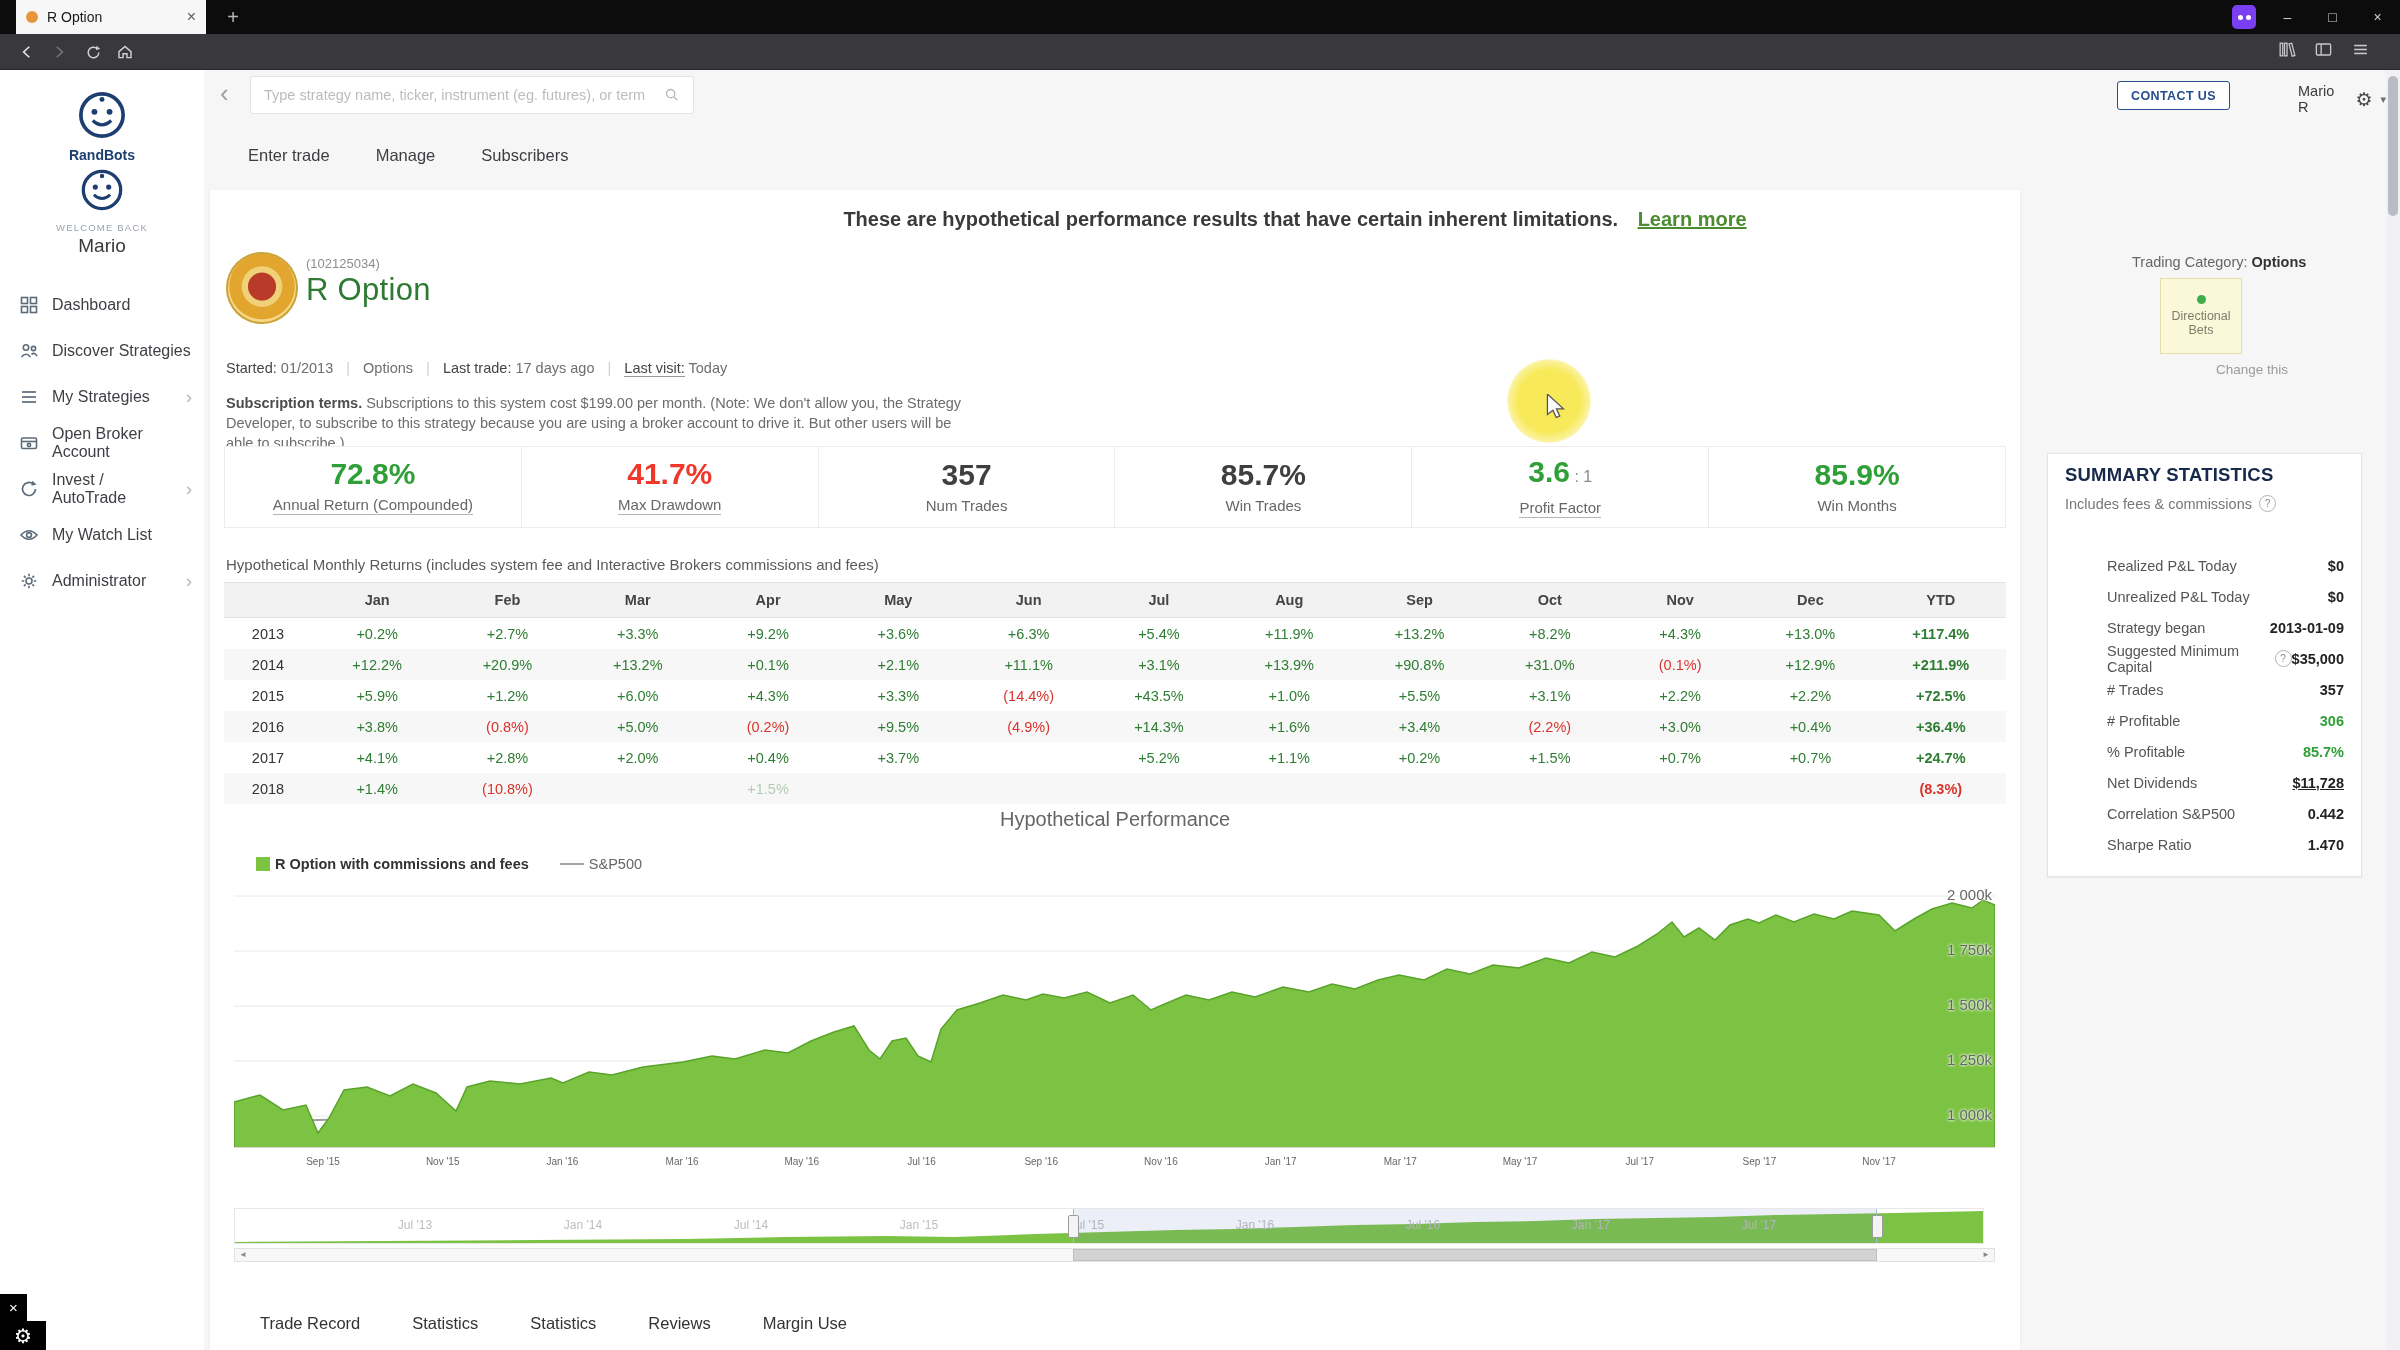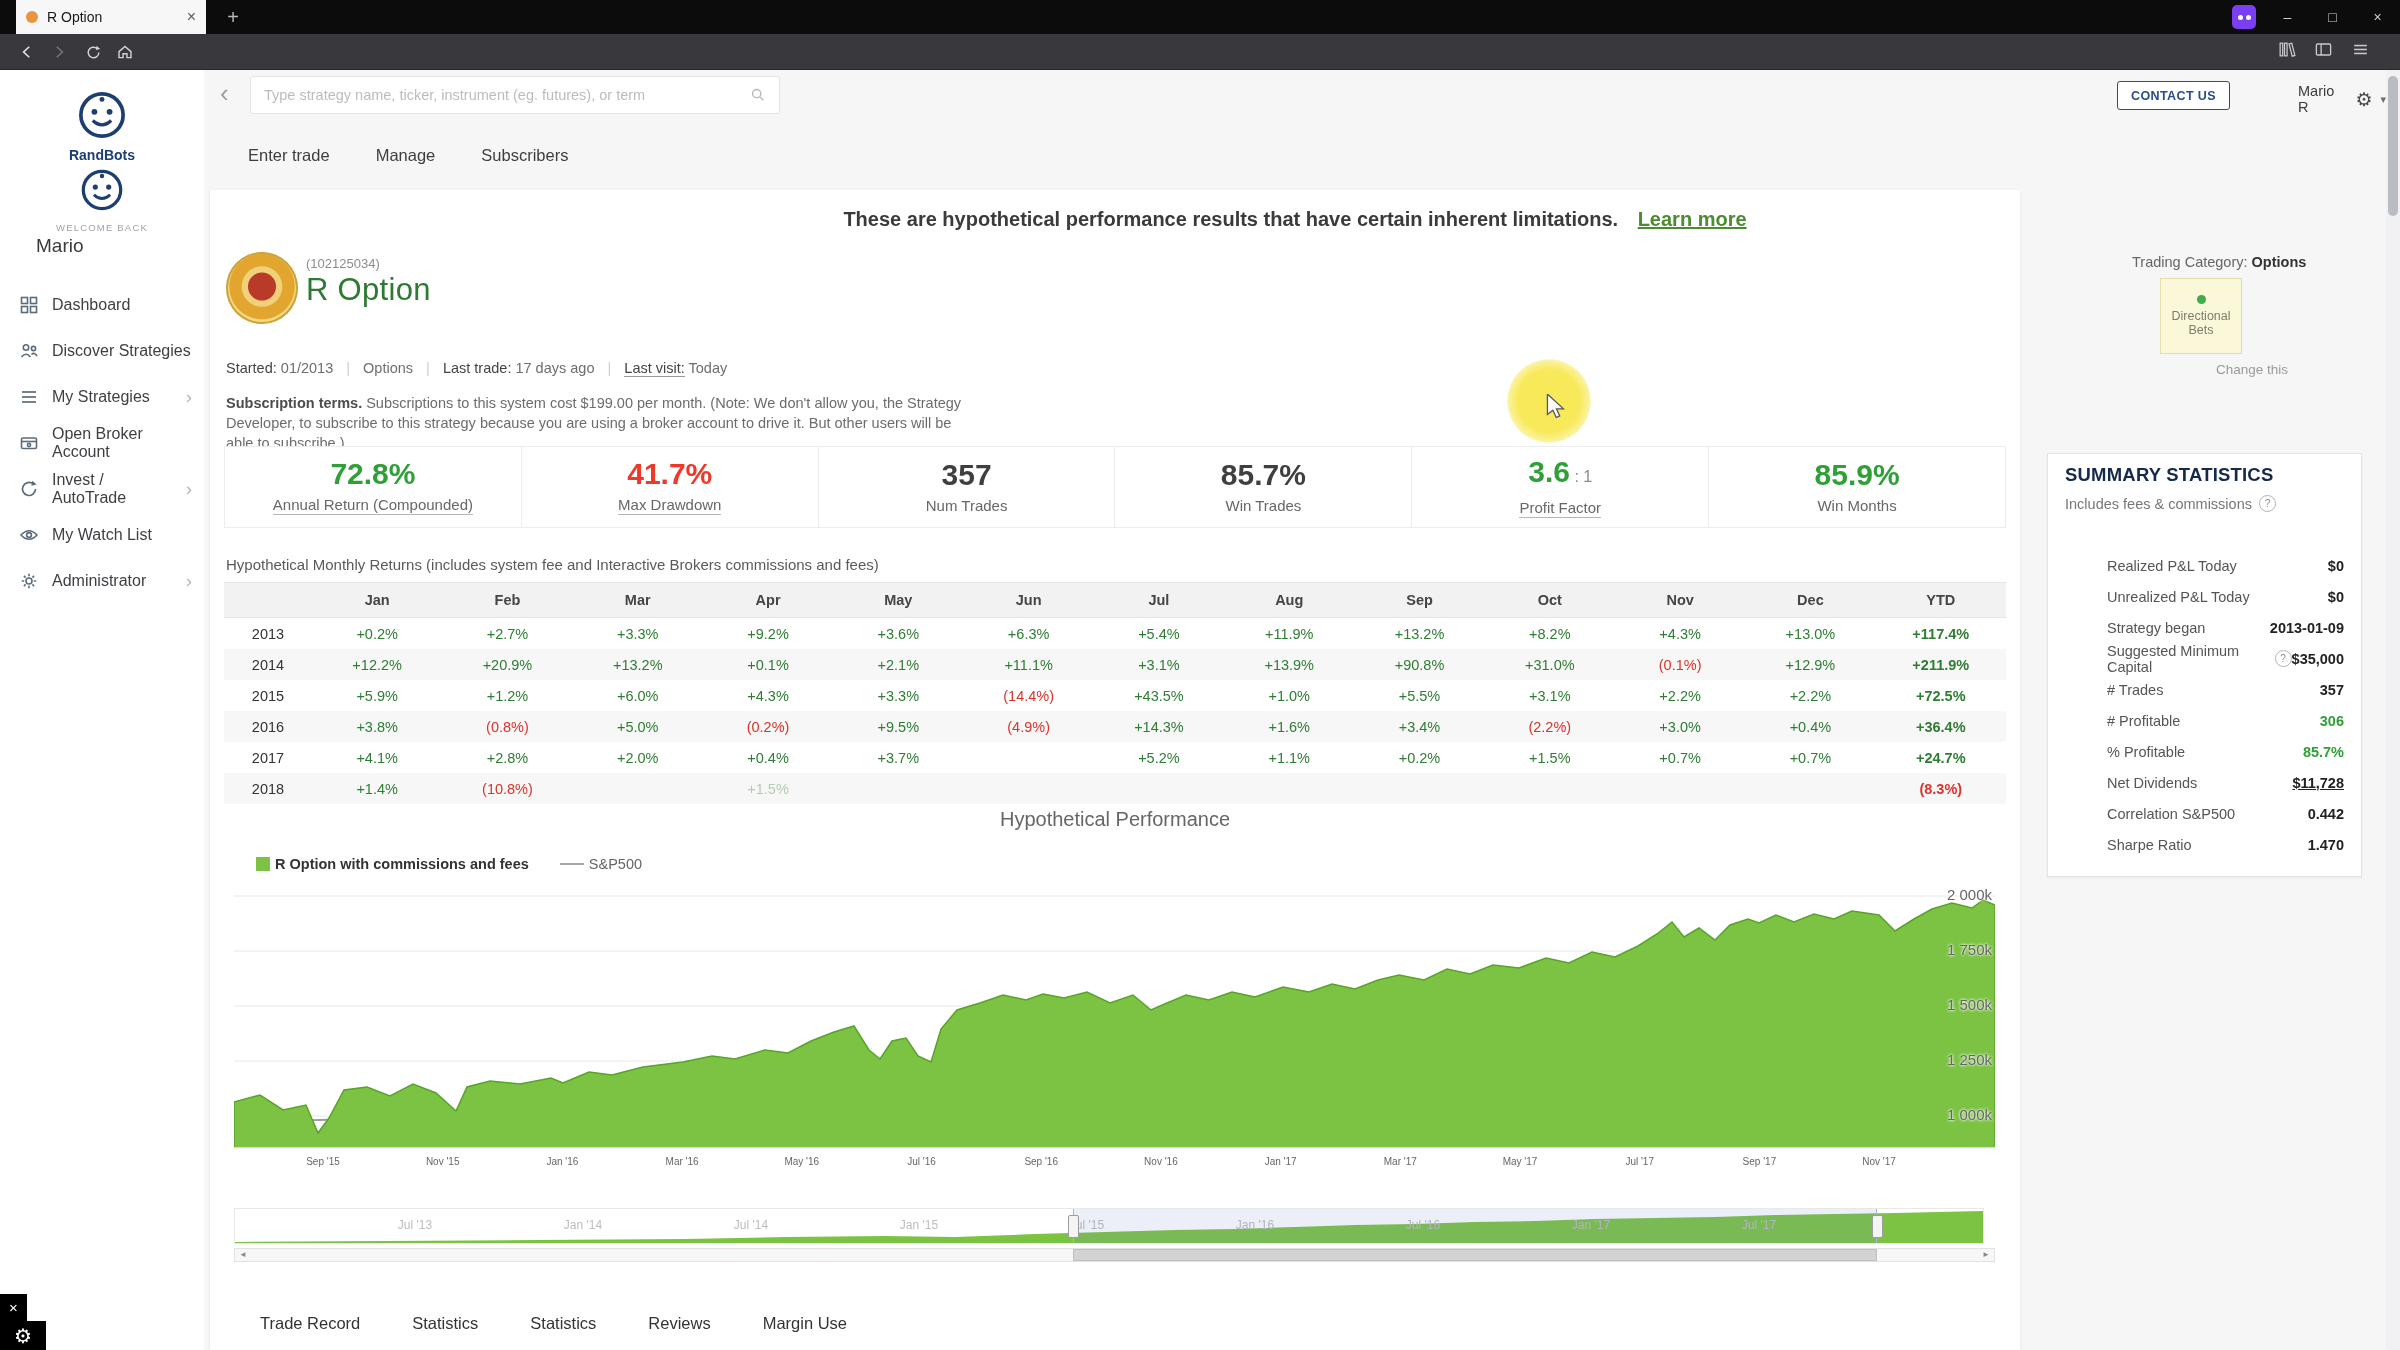--- a/index.html
+++ b/index.html
@@ -25,29 +25,29 @@
   .tb-right{position:absolute;right:30px;top:6px;display:flex;gap:18px;align-items:center;}
   .vscroll{position:absolute;right:0;top:70px;width:14px;height:1280px;background:#f1f1f3;}
   .vthumb{position:absolute;left:2px;top:6px;width:10px;height:140px;background:#b9bcc3;border-radius:5px;}
   
   .viewport{position:absolute;left:0;top:70px;width:2386px;height:1280px;background:#fff;overflow:hidden;}
   .sidebar{position:absolute;left:0;top:0;width:204px;height:1280px;background:#fff;}
   .side-logo{position:absolute;left:0;top:18px;width:204px;text-align:center;}
   .brand{margin-top:3px;font-size:14px;font-weight:bold;color:#1c3e70;}
   .side-logo2{position:absolute;left:0;top:96px;width:204px;text-align:center;}
   .welcome{position:absolute;left:0;top:152px;width:204px;text-align:center;font-size:9.5px;letter-spacing:1.2px;color:#9aa3ad;}
-  .side-user{position:absolute;left:0;top:165px;width:204px;text-align:left;font-size:19px;color:#3a3a3a;padding-left:36px;}
+  .side-user{position:absolute;left:0;top:165px;width:204px;text-align:center;font-size:19px;color:#3a3a3a;}
   .side-items{position:absolute;left:0;top:212px;width:204px;}
   .side-item{height:46px;display:flex;align-items:center;gap:13px;padding:0 12px 0 19px;font-size:16px;color:#3d3f44;cursor:default;}
   .side-item .sicon{width:20px;height:20px;flex:0 0 auto;display:flex;}
   .side-item .chev{margin-left:auto;color:#b7b7bb;font-size:19px;}
   .page{position:absolute;left:204px;top:0;width:2182px;height:1280px;background:#f6f6f7;}
   
   .back-chev{position:absolute;left:16px;top:8px;font-size:26px;color:#9aa0a6;}
-  .pg-search{position:absolute;left:46px;top:6px;width:530px;height:38px;background:#fff;border:1px solid #e4e4e6;border-radius:3px;display:flex;align-items:center;justify-content:space-between;padding:0 13px;box-sizing:border-box;}
+  .pg-search{position:absolute;left:46px;top:6px;width:444px;height:38px;background:#fff;border:1px solid #e4e4e6;border-radius:3px;display:flex;align-items:center;justify-content:space-between;padding:0 13px;box-sizing:border-box;}
   .pg-search .ph{font-size:14.5px;color:#bcbcc0;}
   .contact-btn{position:absolute;left:1913px;top:11px;height:27px;padding:0 13px;border:1px solid #274d8d;border-radius:3px;background:#fff;color:#274d8d;font-size:12.5px;font-weight:bold;letter-spacing:.4px;display:flex;align-items:center;}
   .user-box{position:absolute;left:2094px;top:13px;display:flex;align-items:center;gap:8px;color:#3c3c3c;font-size:14.5px;}
   .user-box .gear{font-size:19px;color:#4a4a4a;}
   .user-box .caret{font-size:11px;color:#6d6d6d;}
   .stabs{position:absolute;left:44px;top:76px;display:flex;gap:46px;font-size:16.5px;color:#3e3e42;}
   
   .notice{position:absolute;left:0;top:138px;width:2182px;text-align:center;font-size:20px;font-weight:bold;color:#3a3a3a;z-index:5;}
   .notice .lm{color:#4c8b2f;text-decoration:underline;margin-left:14px;}
   

